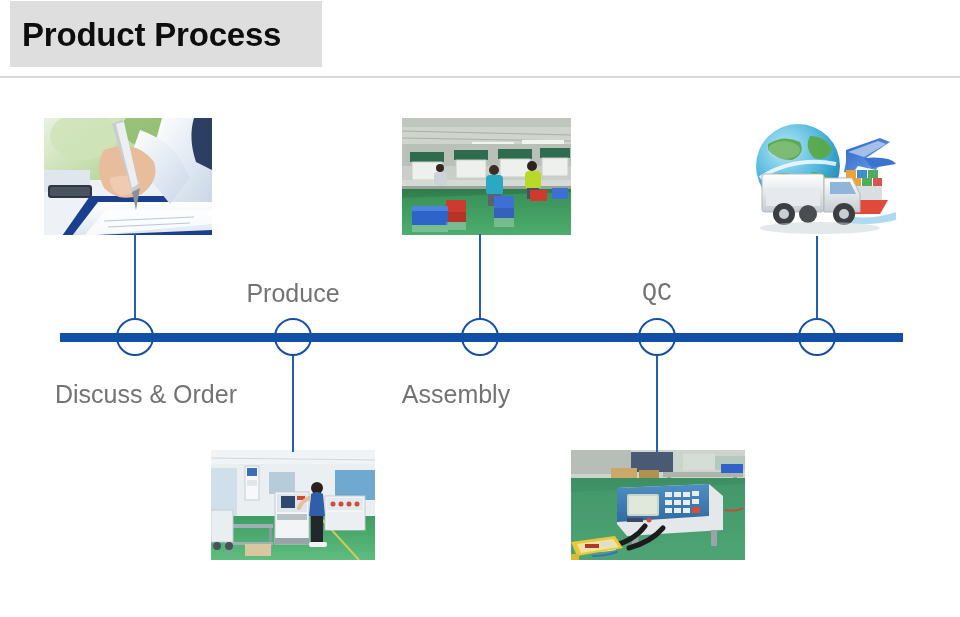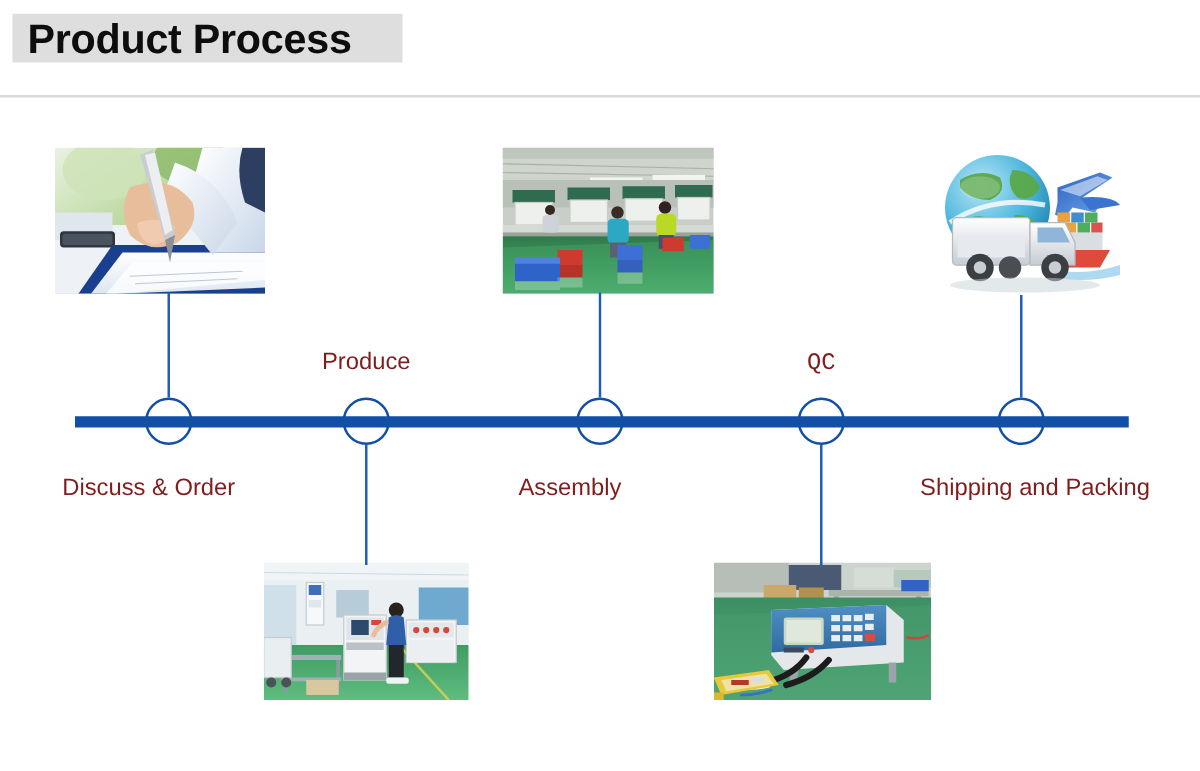--- a/index.html
+++ b/index.html
@@ -19,23 +19,23 @@
     left: 0; top: 0;
     width: 960px;
     height: 617px;
     background: #ffffff;
   }
 
   
   #title-box {
     position: absolute;
     left: 10px;
-    top: 11px;
+    top: 1px;
     width: 312px;
-    height: 39px;
+    height: 66px;
     background: #dedede;
     display: flex;
     align-items: center;
     padding-left: 12px;
     box-sizing: border-box;
   }
   #title-text {
     font-size: 33px;
     font-weight: bold;
     color: #0d0d0d;
@@ -71,22 +71,22 @@
   }
   .connector {
     position: absolute;
     width: 2px;
     background: #1f5fb5;
   }
 
   
   .tl-label {
     position: absolute;
-    font-size: 19px;
-    color: #7f1d1d;
+    font-size: 25px;
+    color: #737373;
     white-space: nowrap;
     text-align: left;
     transform: translateX(-50%);
   }
 
   
   .photo {
     position: absolute;
     overflow: hidden;
     background: #ffffff;
@@ -453,23 +453,22 @@
   <div class="connector" style="left:816px; top:236px; height:82px;"></div>
 
   <div id="timeline-bar"></div>
 
   <div class="node-circle" style="left:116px; top:318px;"></div>
   <div class="node-circle" style="left:274px; top:318px;"></div>
   <div class="node-circle" style="left:461px; top:318px;"></div>
   <div class="node-circle" style="left:638px; top:318px;"></div>
   <div class="node-circle" style="left:798px; top:318px;"></div>
 
-  <div class="tl-label" style="left:119px; top:380px;">Discuss &amp; Order</div>
+  <div class="tl-label" style="left:146px; top:380px;">Discuss &amp; Order</div>
 
   <div class="tl-label" style="left:293px; top:279px;">Produce</div>
 
   <div class="tl-label" style="left:456px; top:380px;">Assembly</div>
 
   <div class="tl-label" style="left:657px; top:279px;font-family:Liberation Mono, monospace;">QC</div>
 
-  <div class="tl-label" style="left:828px; top:380px;">Shipping and Packing</div>
 
 </div>
 
 </body></html>

